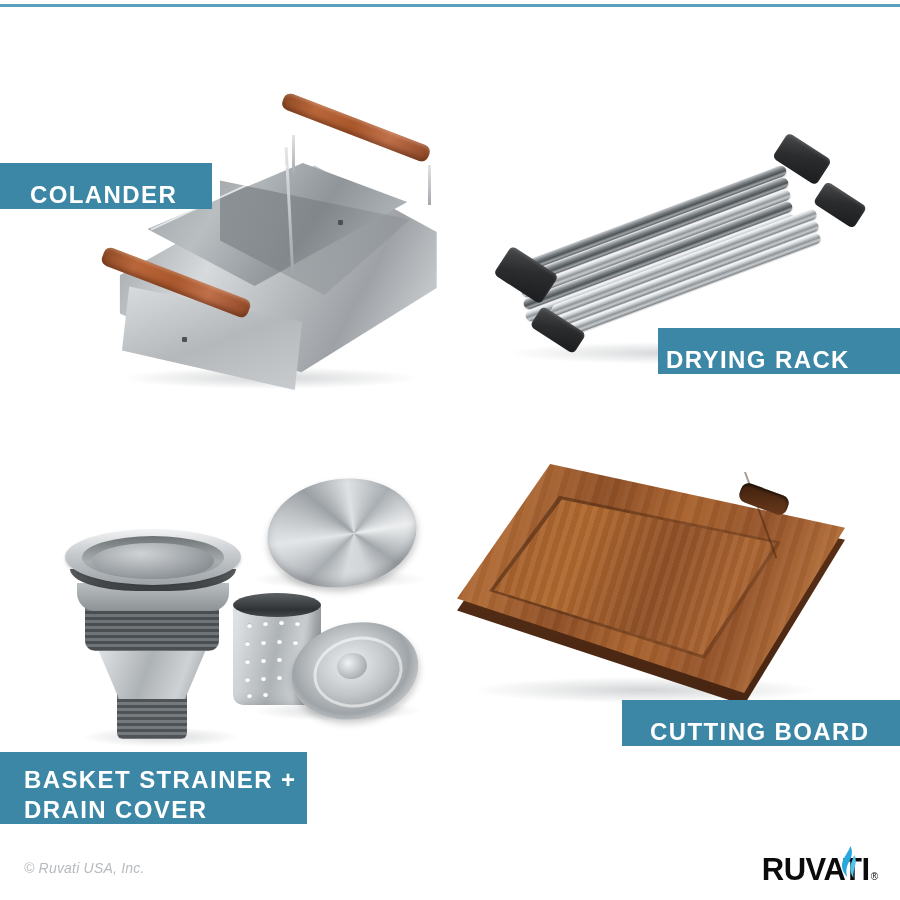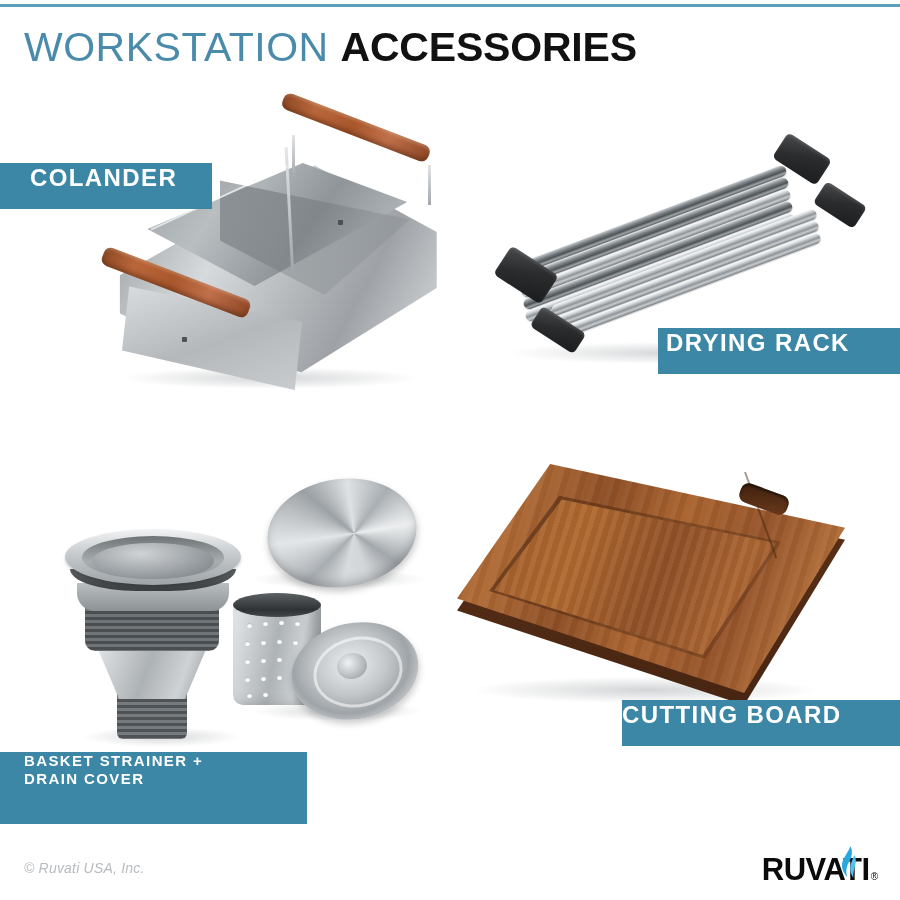--- a/index.html
+++ b/index.html
@@ -50,45 +50,46 @@
   
   .badge {
     position: absolute;
     background: #3c87a6;
     color: #ffffff;
     font-weight: 800;
     font-size: 24px;
     letter-spacing: 1.4px;
     display: flex;
     flex-direction: column;
-    justify-content: flex-start;
+    justify-content: flex-end;
     box-sizing: border-box;
     z-index: 40;
   }
   .badge .line { display: block; line-height: 1.22; }
 
   #badge-colander {
     left: 0; top: 163px;
     width: 212px; height: 46px;
     padding-left: 30px;
   }
   #badge-drying-rack {
     left: 658px; top: 328px;
     width: 242px; height: 46px;
     padding-left: 8px;
   }
   #badge-basket-strainer {
     left: 0; top: 752px;
     width: 307px; height: 72px;
     padding-left: 24px;
-    font-size: 15px;
+    font-size: 24px;
   }
   #badge-cutting-board {
     left: 622px; top: 700px;
     width: 278px; height: 46px;
+    padding-left: 28px;
   }
 
   
   .product {
     position: absolute;
   }
 
   
   #prod-colander { left: 100px; top: 105px; width: 360px; height: 310px; }
   .col-shadow {
@@ -387,23 +388,20 @@
     pointer-events: none;
   }
 </style>
 </head>
 <body>
 
 <div class="page">
 
   <div class="top-rule"></div>
 
-  <div class="heading">
-    <span class="light">WORKSTATION</span><span class="light"> </span><span class="bold">ACCESSORIES</span>
-  </div>
 
   <div class="product" id="prod-colander">
     <div class="col-shadow"></div>
 
     <div class="col-handle" id="col-handle-back"></div>
 
     <div class="col-body"></div>
     <div class="col-inner"></div>
     <div class="col-inner-shade"></div>
 

